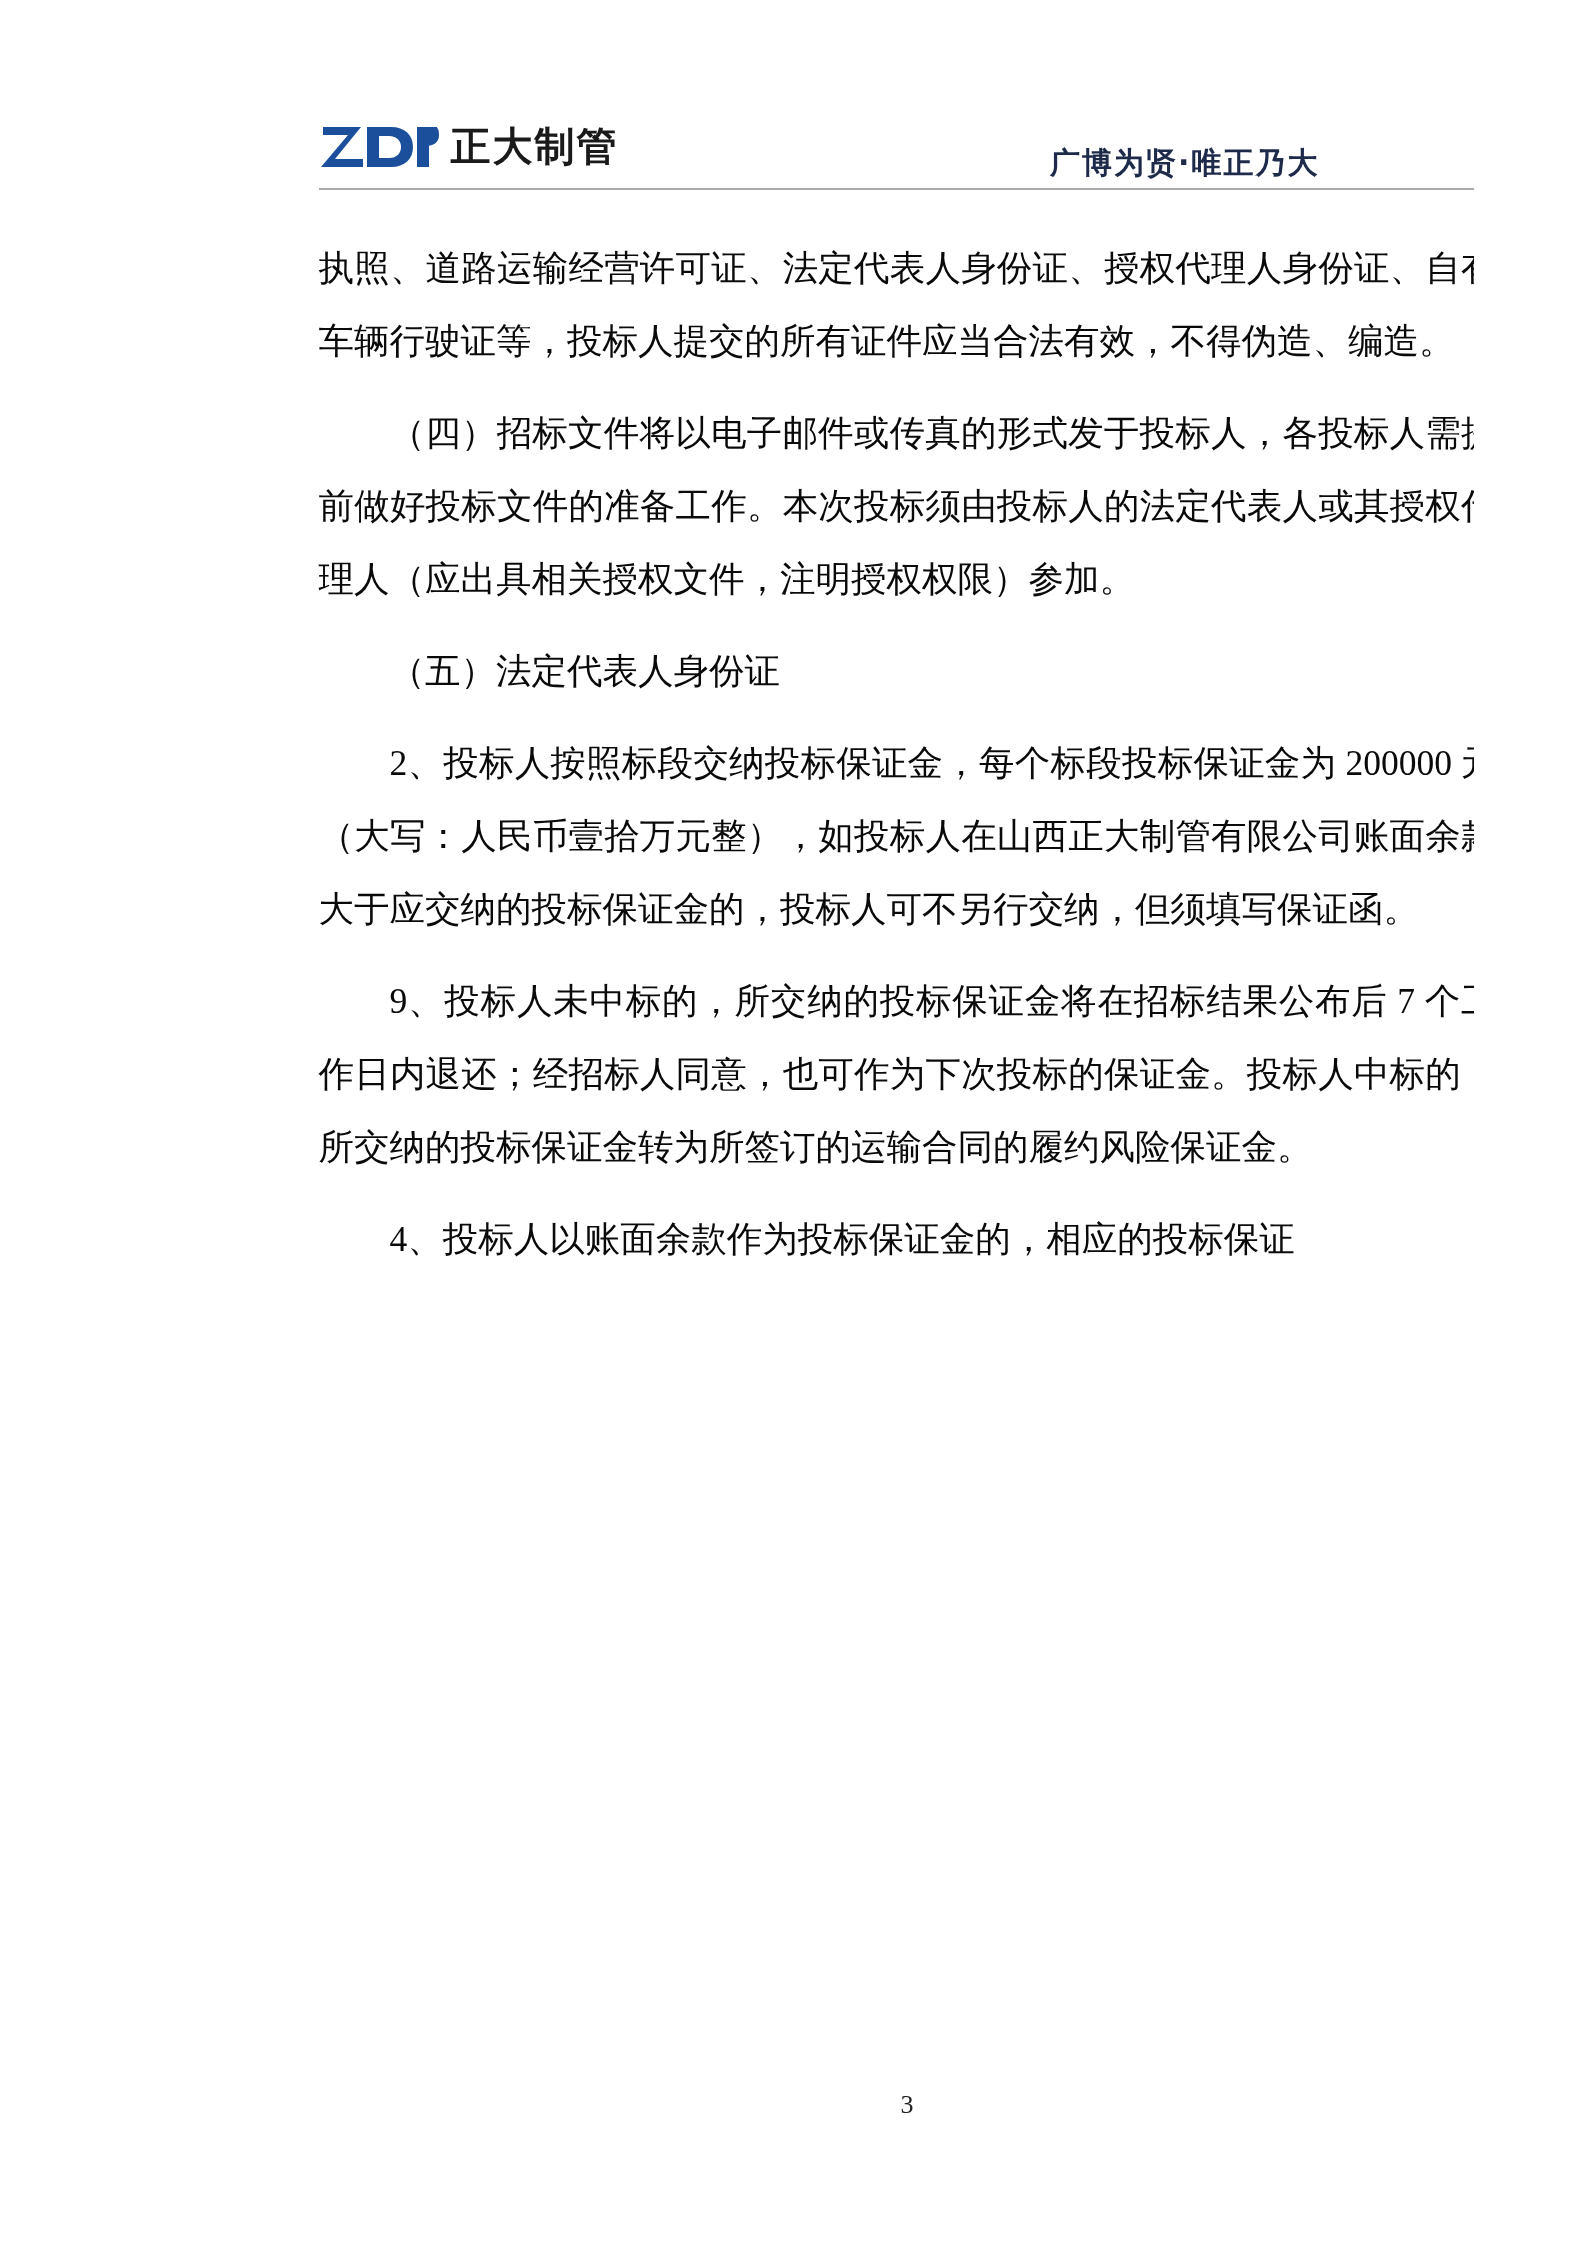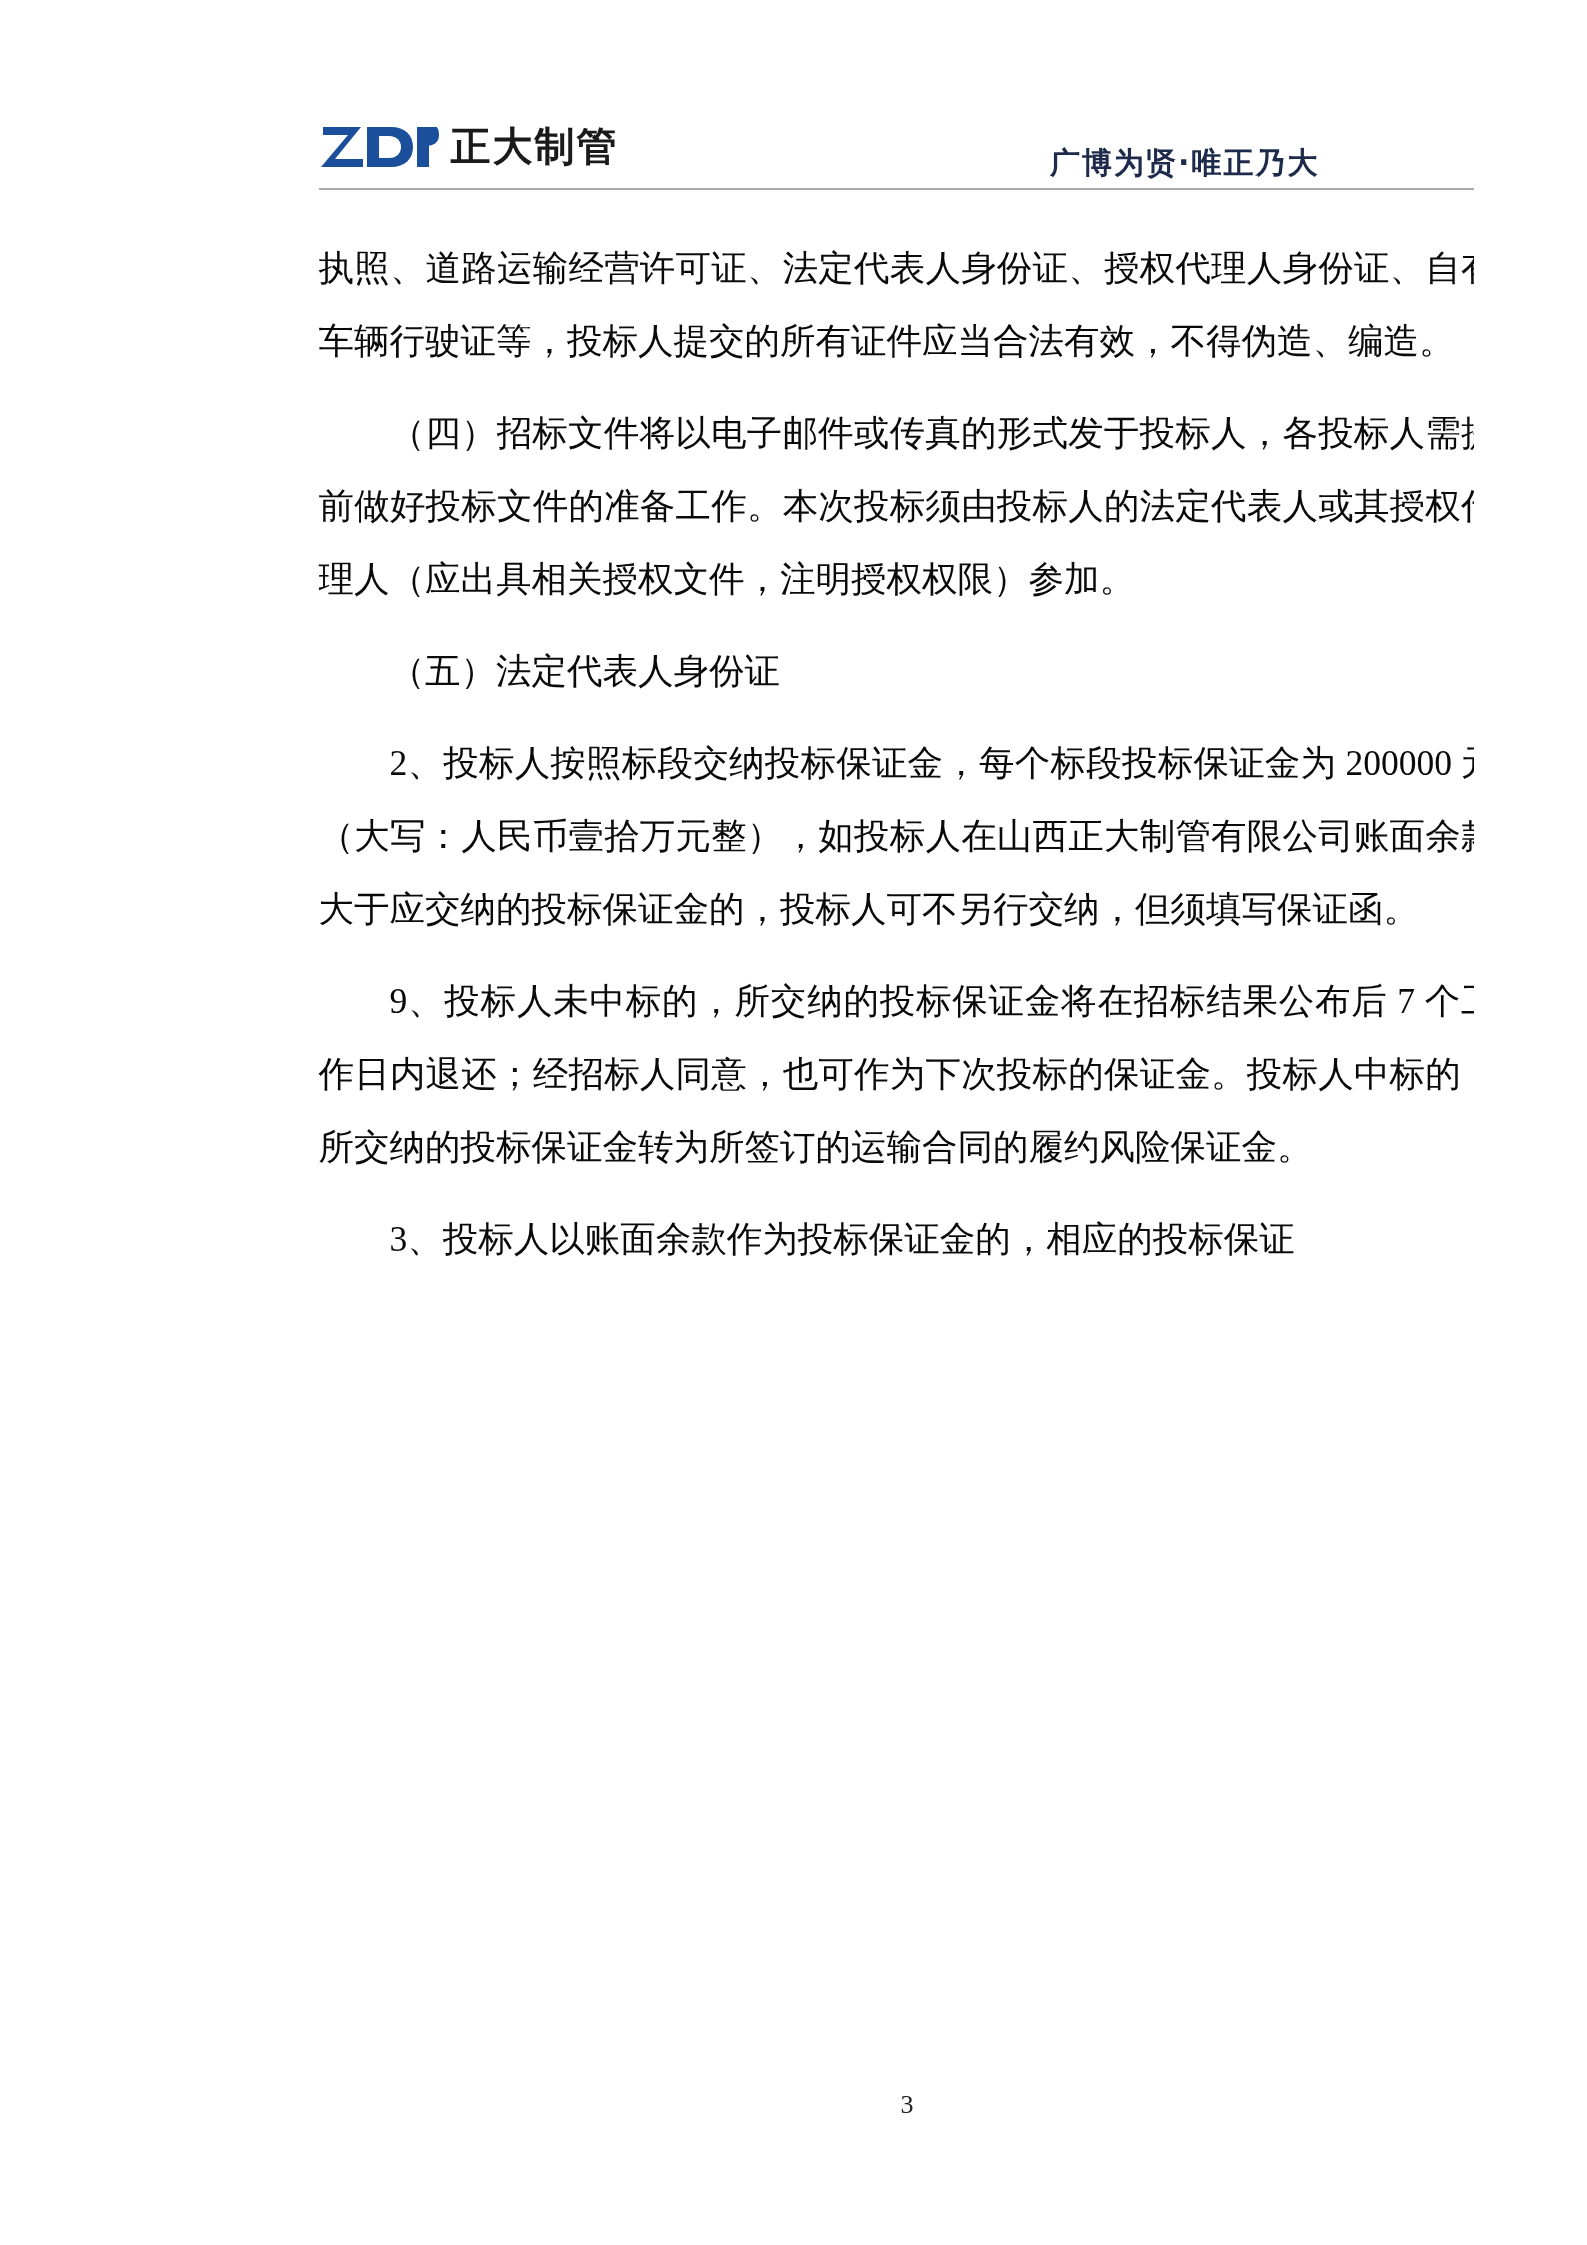--- a/index.html
+++ b/index.html
@@ -135,18 +135,18 @@
     </div>
     <div class="header-rule"></div>
   </div>
 
   <div class="body-text">
     <p>执照、道路运输经营许可证、法定代表人身份证、授权代理人身份证、自有车辆行驶证等，投标人提交的所有证件应当合法有效，不得伪造、编造。</p>
     <p class="indent">（四）招标文件将以电子邮件或传真的形式发于投标人，各投标人需提前做好投标文件的准备工作。本次投标须由投标人的法定代表人或其授权代理人（应出具相关授权文件，注明授权权限）参加。</p>
     <p class="indent">（五）法定代表人身份证</p>
     <p class="indent">2、投标人按照标段交纳投标保证金，每个标段投标保证金为 200000 元（大写：人民币壹拾万元整），如投标人在山西正大制管有限公司账面余款大于应交纳的投标保证金的，投标人可不另行交纳，但须填写保证函。</p>
     <p class="indent">9、投标人未中标的，所交纳的投标保证金将在招标结果公布后 7 个工作日内退还；经招标人同意，也可作为下次投标的保证金。投标人中标的，所交纳的投标保证金转为所签订的运输合同的履约风险保证金。</p>
-    <p class="indent last">3、投标人以账面余款作为投标保证金的，相应的投标保证</p>
+    <p class="indent last">4、投标人以账面余款作为投标保证金的，相应的投标保证</p>
   </div>
 
   <div class="page-number">3</div>
 
 </div>
 
 </body></html>

